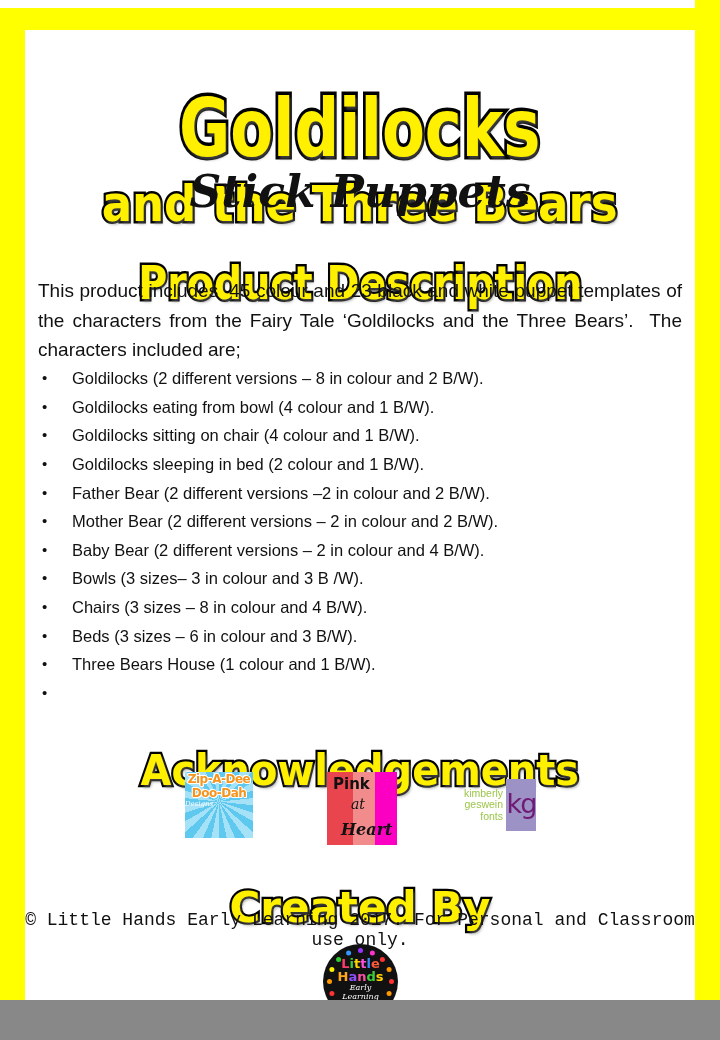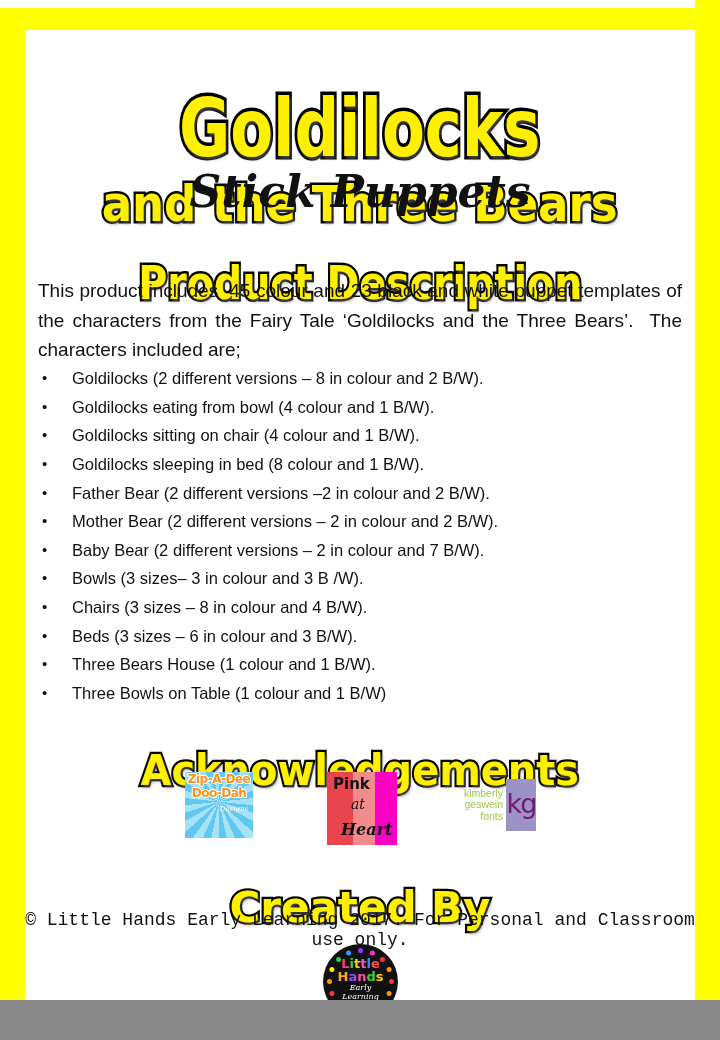--- a/index.html
+++ b/index.html
@@ -37,21 +37,21 @@
   .items .bullet{width:30px;padding-left:4px;font-size:15px;}
 
   
   .logo-zip{position:absolute;left:160px;top:742px;width:68px;height:66px;overflow:hidden;
             background:repeating-conic-gradient(from 0deg at 50% 45%, #5EC8EF 0deg 12deg, #A5E1F7 12deg 24deg);
             text-align:center;}
   .zip-l1,.zip-l2{font-family:"DejaVu Sans", sans-serif;font-weight:bold;font-size:12px;line-height:14px;
             color:#F7941E;letter-spacing:-0.5px;
             text-shadow:-1px 0 #fff,1px 0 #fff,0 -1px #fff,0 1px #fff,1px 1px #fff,-1px -1px #fff;}
   .zip-l1{}
-  .zip-l3{font-size:7px;color:#fdfdfd;text-align:right;padding-right:5px;margin-top:5px;
+  .zip-l3{font-size:7px;color:#fdfdfd;text-align:left;padding-right:5px;
           font-family:"DejaVu Serif", serif;font-style:italic;}
 
   .logo-pink{position:absolute;left:302px;top:742px;width:70px;height:73px;display:flex;}
   .logo-pink .stripe{height:100%;}
   .logo-pink .s1{width:26px;} .logo-pink .s2{width:22px;} .logo-pink .s3{width:22px;}
   .pink-w1{position:absolute;top:3px;left:6px;font-family:"DejaVu Sans", sans-serif;
            font-weight:bold;font-size:15px;color:#111;}
   .pink-w2{position:absolute;top:24px;left:24px;font-family:"DejaVu Serif", serif;
            font-style:italic;font-size:14px;color:#111;}
   .pink-w3{position:absolute;top:48px;left:14px;font-family:"DejaVu Serif", serif;
@@ -103,53 +103,52 @@
       <li>
           <span class="bullet">•</span>
           <span>Goldilocks eating from bowl (4 colour and 1 B/W).</span>
         </li>
       <li>
           <span class="bullet">•</span>
           <span>Goldilocks sitting on chair (4 colour and 1 B/W).</span>
         </li>
       <li>
           <span class="bullet">•</span>
-          <span>Goldilocks sleeping in bed (8 colour and 1 B/W).</span>
+          <span>Goldilocks sleeping in bed (2 colour and 1 B/W).</span>
         </li>
       <li>
           <span class="bullet">•</span>
           <span>Father Bear (2 different versions –2 in colour and 2 B/W).</span>
         </li>
       <li>
           <span class="bullet">•</span>
           <span>Mother Bear (2 different versions – 2 in colour and 2 B/W).</span>
         </li>
       <li>
           <span class="bullet">•</span>
-          <span>Baby Bear (2 different versions – 2 in colour and 7 B/W).</span>
+          <span>Baby Bear (2 different versions – 2 in colour and 4 B/W).</span>
         </li>
       <li>
           <span class="bullet">•</span>
           <span>Bowls (3 sizes– 3 in colour and 3 B /W).</span>
         </li>
       <li>
           <span class="bullet">•</span>
           <span>Chairs (3 sizes – 8 in colour and 4 B/W).</span>
         </li>
       <li>
           <span class="bullet">•</span>
           <span>Beds (3 sizes – 6 in colour and 3 B/W).</span>
         </li>
       <li>
           <span class="bullet">•</span>
           <span>Three Bears House (1 colour and 1 B/W).</span>
         </li>
       <li>
           <span class="bullet">•</span>
-          <span>Three Bowls on Table (1 colour and 1 B/W)</span>
         </li>
     </ul>
 
     <h2 class="outlined h-ack"><span class="squeeze">Acknowledgements</span></h2>
 
     <div class="logo-zip">
       <div class="zip-l1">Zip-A-Dee</div>
       <div class="zip-l2">Doo-Dah</div>
       <div class="zip-l3">Designs</div>
     </div>

